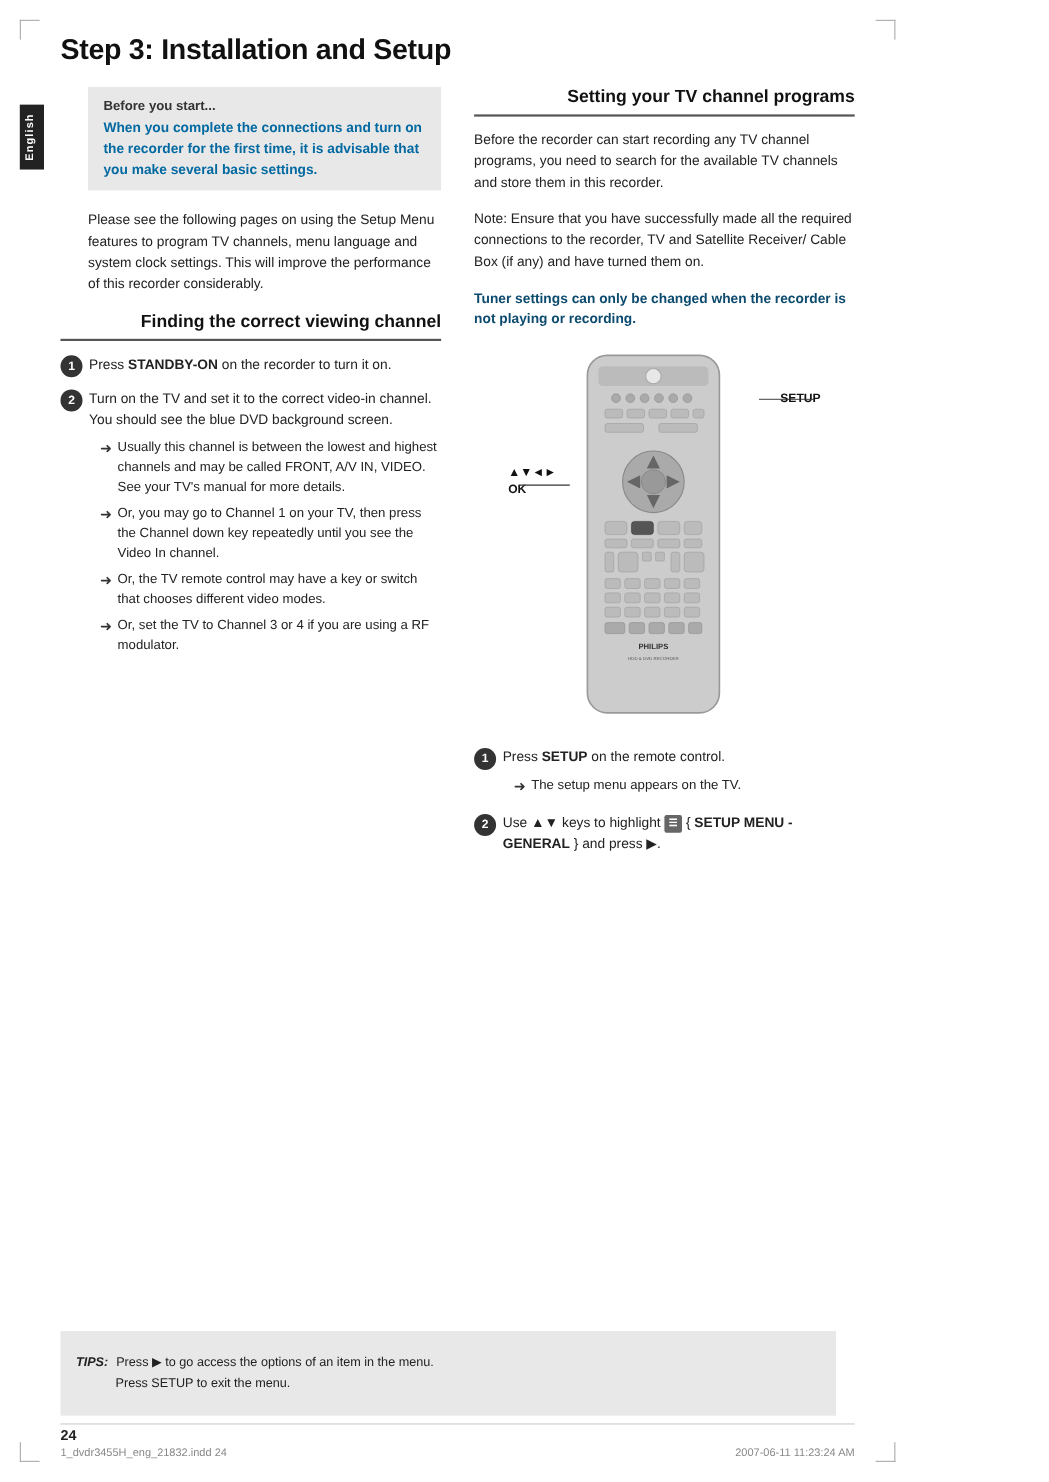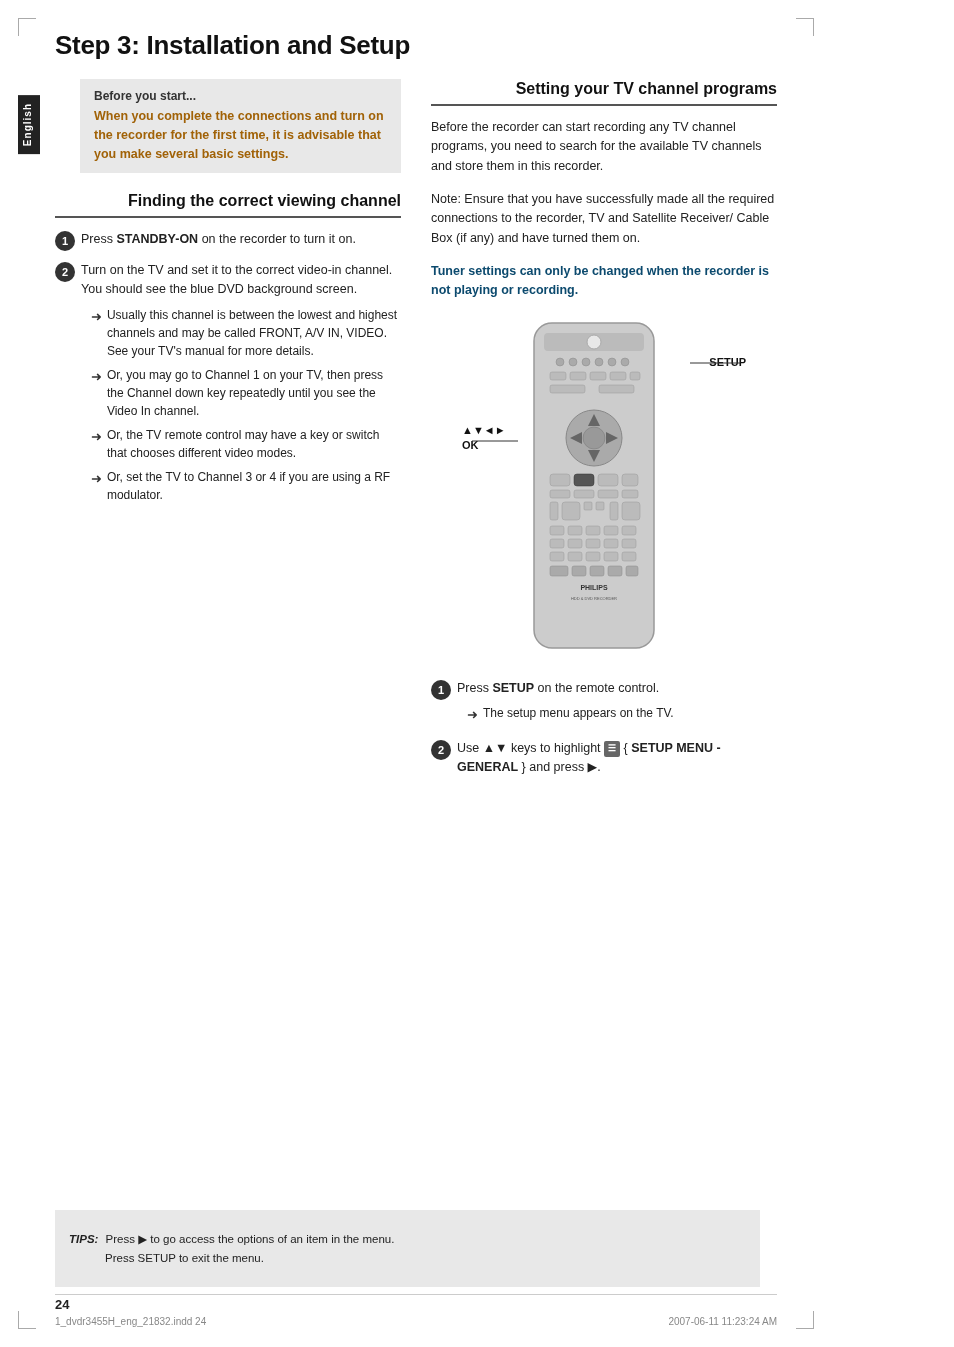--- a/index.html
+++ b/index.html
@@ -88,21 +88,21 @@
     }
     .before-box .before-title {
       font-size: 12px;
       font-weight: bold;
       color: #333;
       margin-bottom: 4px;
     }
     .before-box .before-body {
       font-size: 12.5px;
       font-weight: bold;
-      color: #a16207;
+      color: #0369a1;
       line-height: 1.5;
     }
 
     
     .para {
       font-size: 12.5px;
       color: #222;
       line-height: 1.55;
       margin-bottom: 14px;
       margin-left: 25px;
@@ -293,20 +293,21 @@
 
     <div class="two-col">
 
       <div class="col-left">
 
         <div class="before-box">
           <div class="before-title">Before you start...</div>
           <div class="before-body">When you complete the connections and turn on the recorder for the first time, it is advisable that you make several basic settings.</div>
         </div>
 
+        <p class="para">Please see the following pages on using the Setup Menu features to program TV channels, menu language and system clock settings. This will improve the performance of this recorder considerably.</p>
 
         <div class="section-header">
           <h2>Finding the correct viewing channel</h2>
         </div>
 
         <div class="step-item">
           <div class="step-num">1</div>
           <div class="step-content">
             Press <strong>STANDBY-ON</strong> on the recorder to turn it on.
           </div>

